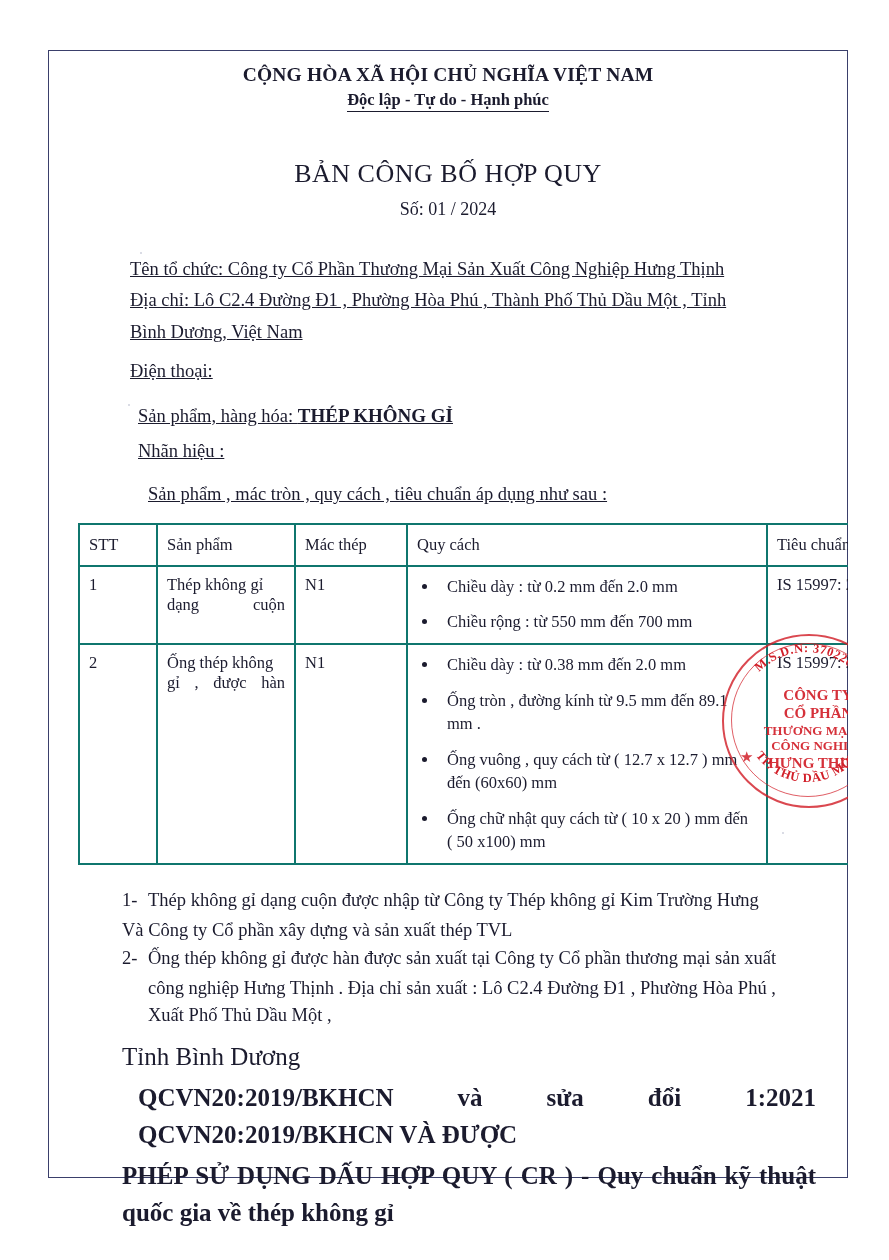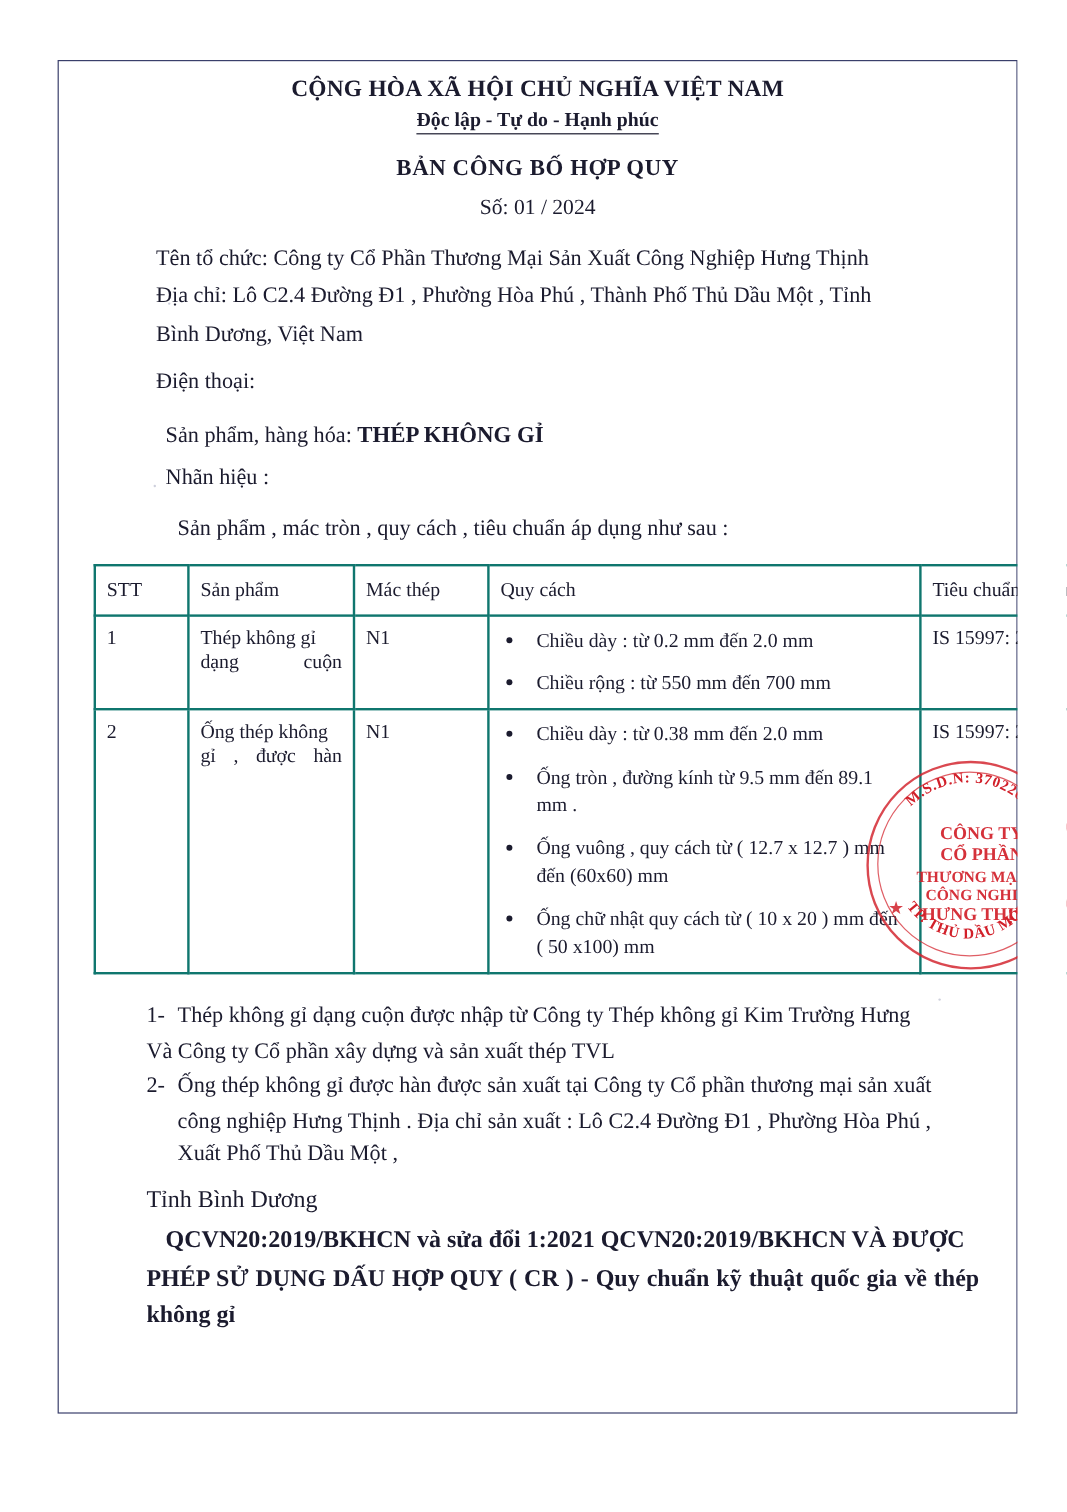--- a/index.html
+++ b/index.html
@@ -46,34 +46,35 @@
   }
   .national-sub {
     font-weight: bold;
     font-size: 16.5px;
     margin: 0 auto 0 auto;
     display: inline-block;
     border-bottom: 1.3px solid #1b1b2e;
     padding-bottom: 1px;
   }
   .doc-title {
-    font-weight: bold;
-    font-size: 19px;
+    font-weight: normal;
+    font-size: 26px;
     letter-spacing: 0.5px;
-    margin: 18px 0 0 0;
+    margin: 47px 0 0 0;
   }
   .doc-number {
     font-size: 18px;
     margin: 10px 0 0 0;
   }
   .org-block {
-    margin-top: 20px;
+    margin-top: 36px;
     font-size: 18.5px;
     line-height: 1.48;
     padding-left: 52px;
+    text-decoration: underline;
   }
   .org-block p { margin: 0 0 4px 0; }
   .phone-line {
     margin-top: 12px !important;
   }
   .prod-line {
     margin-top: 16px !important;
     padding-left: 8px;
   }
   .prod-line b { font-size: 19px; }
@@ -125,21 +126,21 @@
     line-height: 1.5;
     padding-left: 44px;
   }
   .note-row { display: flex; margin-bottom: 2px; }
   .note-num { flex: 0 0 26px; }
   .note-body { flex: 1 1 auto; }
   .note-cont { padding-left: 0; }
   .note-indent { padding-left: 26px; }
   .tail {
     margin-top: 8px;
-    font-size: 20px;
+    font-size: 25px;
     line-height: 1.5;
     padding-left: 44px;
   }
   .tail p { margin: 0 0 3px 0; }
   .tail .justified {
     text-align: justify;
     padding-left: 16px;
     padding-right: 2px;
     font-weight: bold;
   }

